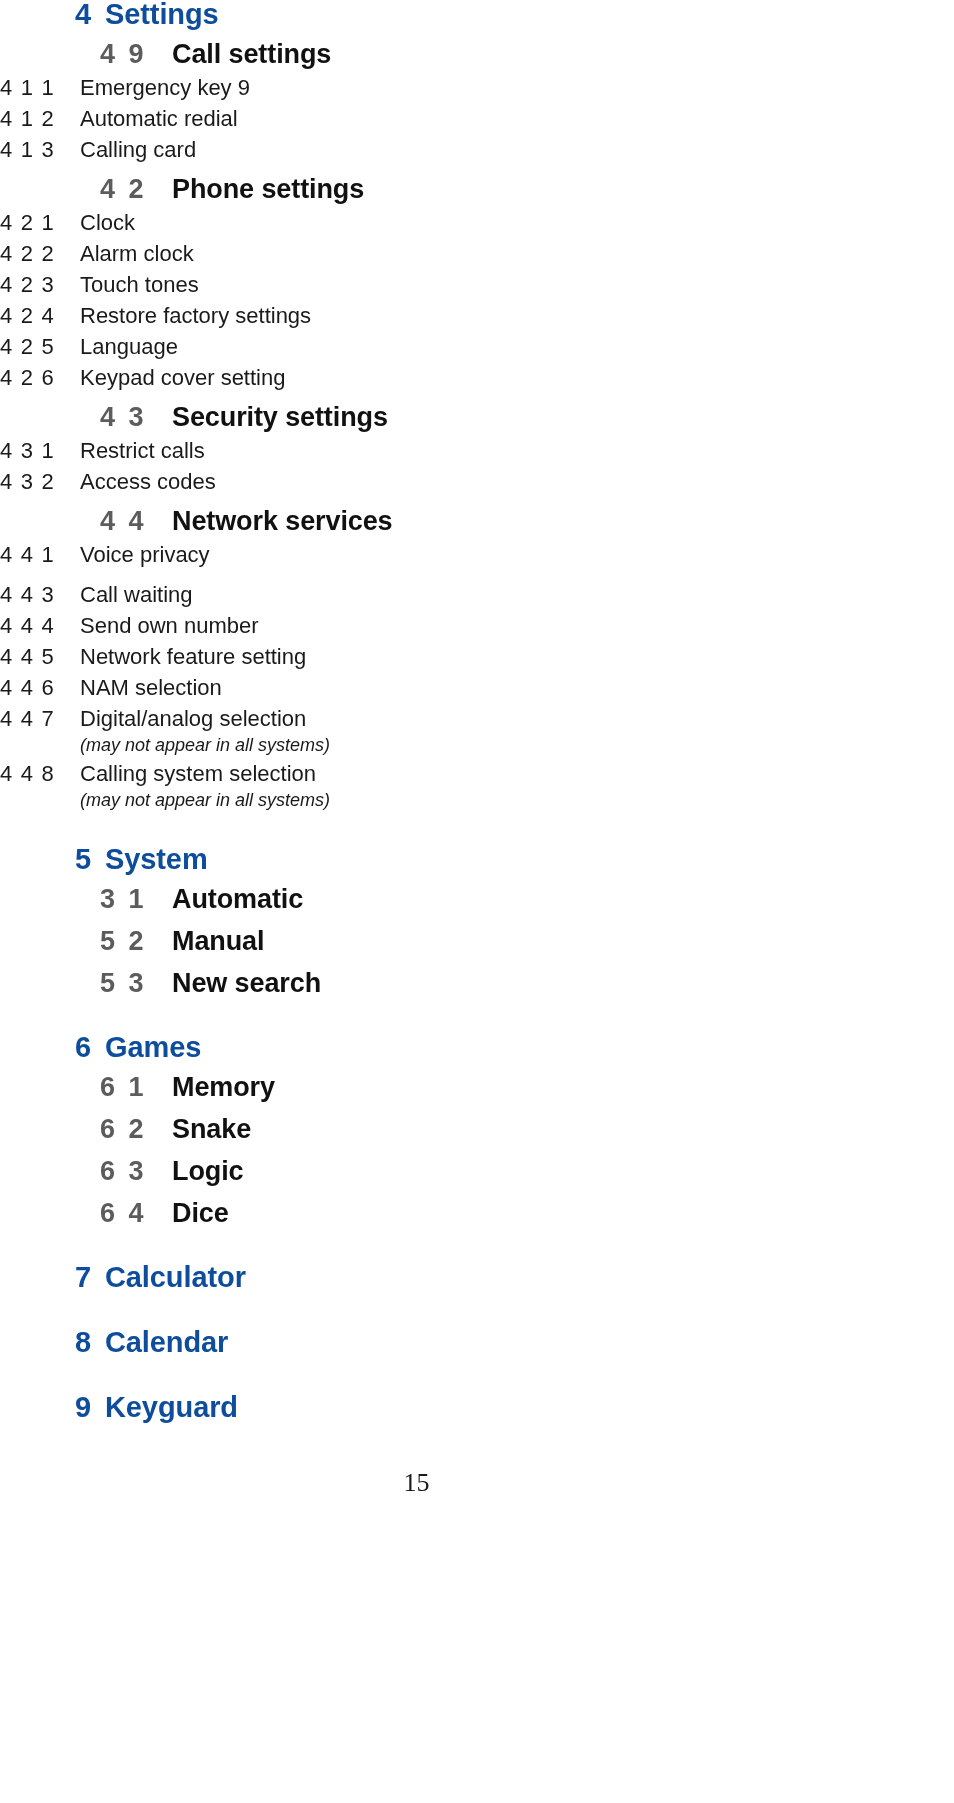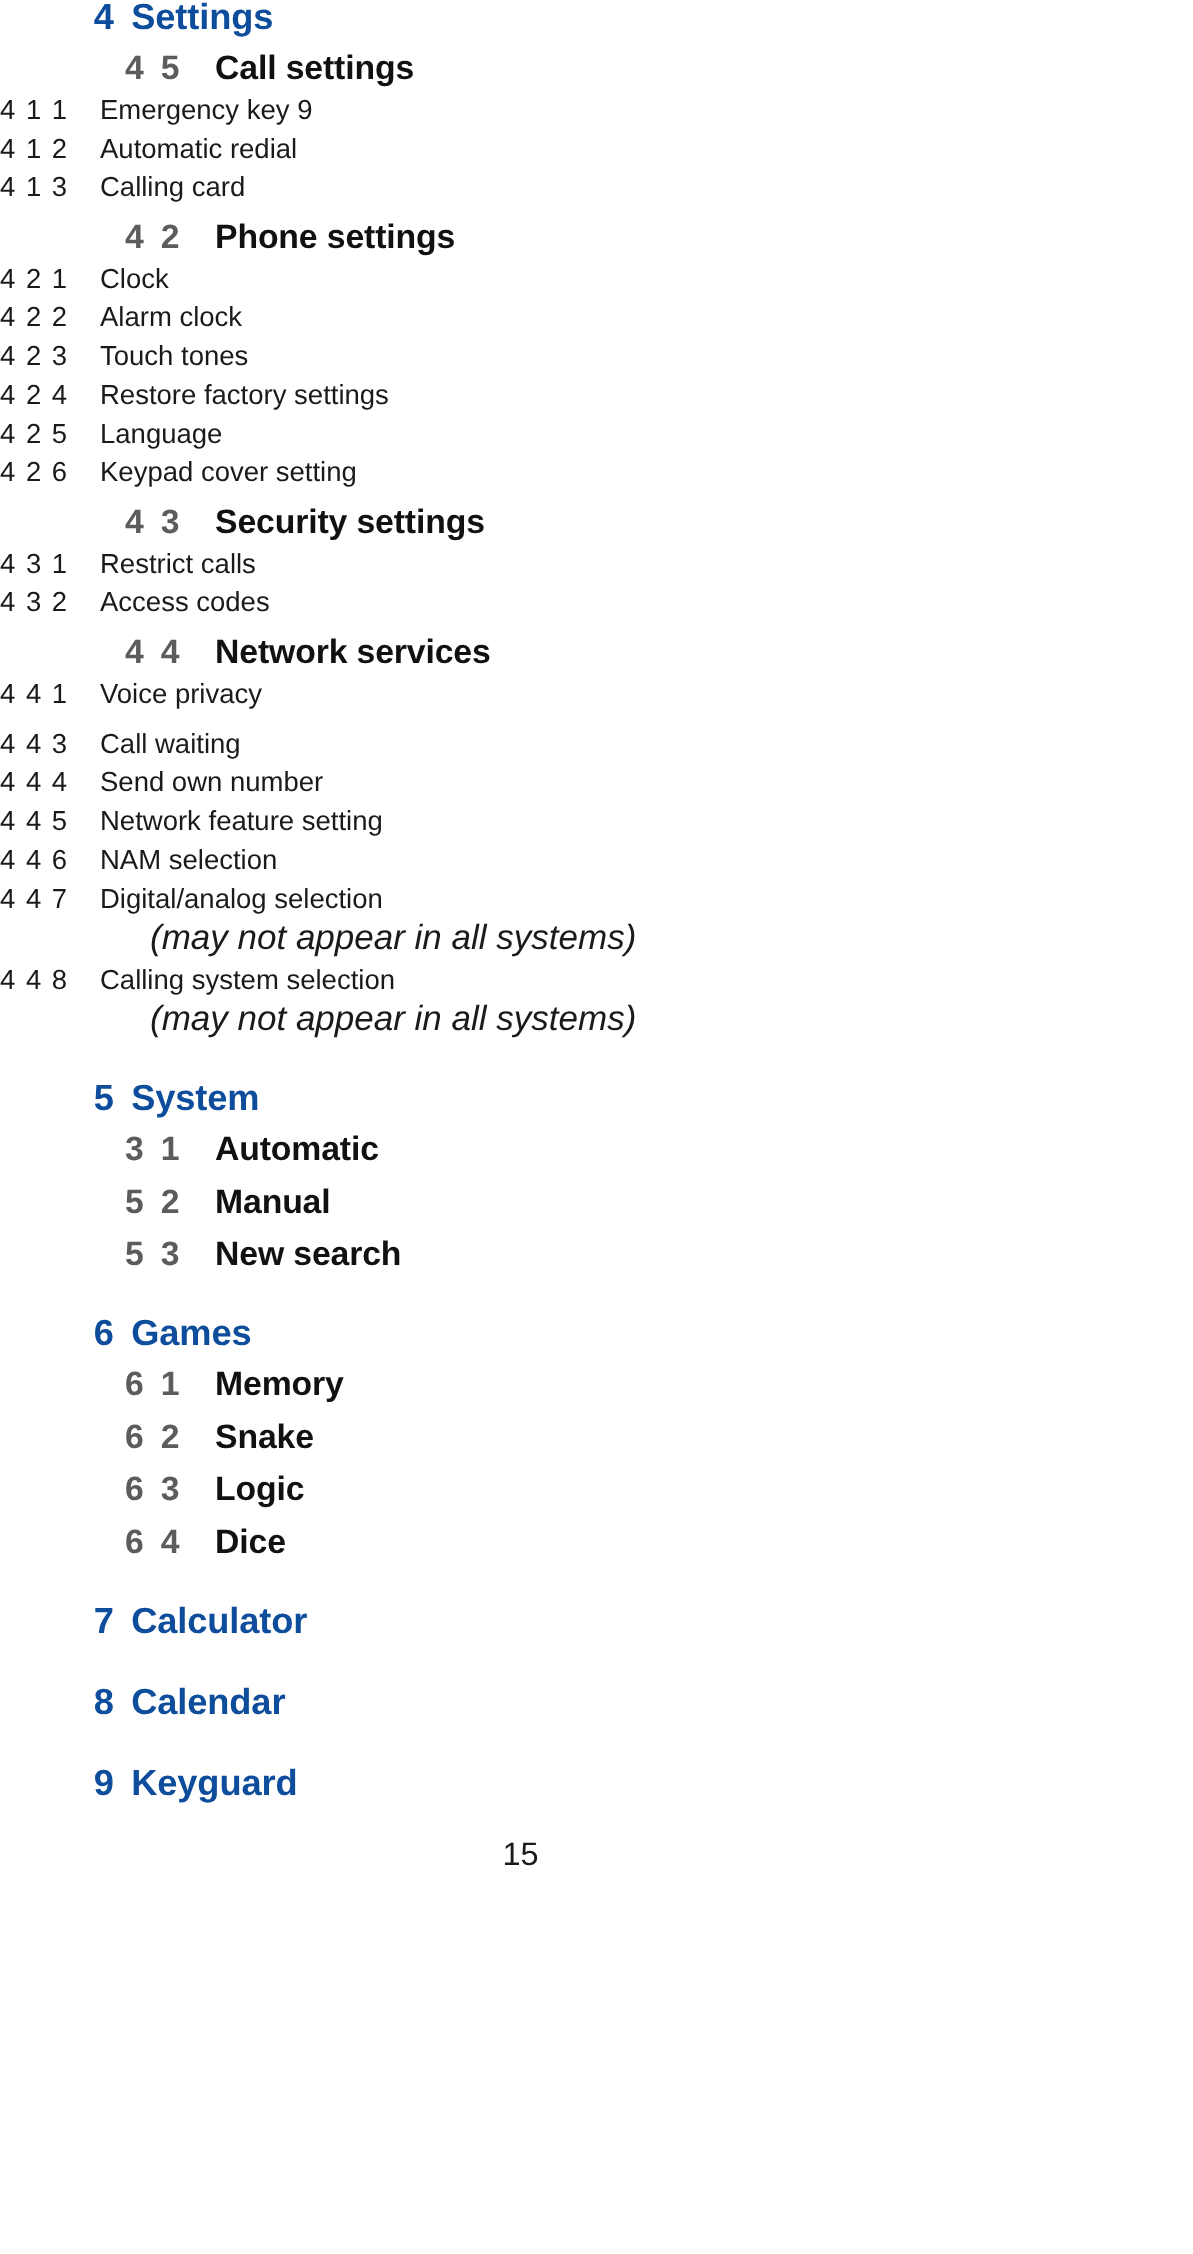--- a/index.html
+++ b/index.html
@@ -85,58 +85,57 @@
     flex: 0 0 auto;
     color: #1a1a1a;
     letter-spacing: 1.2px;
   }
   .lvl3 .title {
     color: #1a1a1a;
   }
   .lvl3 .note {
     display: block;
     font-style: italic;
-    font-size: 28px;
+    font-size: 18px;
     color: #1a1a1a;
     margin-top: 6px;
-    margin-left: 40px;
   }
 
   
   .row { margin: 0; }
   .gap-chapter   { height: 36px; }
   .gap-sub       { height: 15px; }
   .gap-item      { height: 9px; }
   .gap-l1-first  { height: 12px; }
 
   
   .page-number {
     position: absolute;
     left: 0;
     top: 1468px;
     width: 833px;
     text-align: center;
     font-size: 26px;
     font-weight: normal;
     color: #1a1a1a;
-    font-family: Liberation Sans, sans-serif;
+    font-family: Liberation Serif, serif;
   }
 </style>
 </head>
 <body>
 
 <div class="page">
   <div class="toc" id="toc-root">
       <div class="lvl1 row">
         <span class="num">4</span>
         <span class="title">Settings</span>
       </div>
       <div class="gap-l1-first"></div>
       <div class="lvl2 row">
-        <span class="num">4 5</span>
+        <span class="num">4 9</span>
         <span class="title">Call settings</span>
       </div>
       <div class="gap-item"></div>
       <div class="lvl3 row">
         <span class="num">4 1 1</span>
         <span><span class="title">Emergency key 9</span></span>
       </div>
       <div class="gap-item"></div>
       <div class="lvl3 row">
         <span class="num">4 1 2</span>

